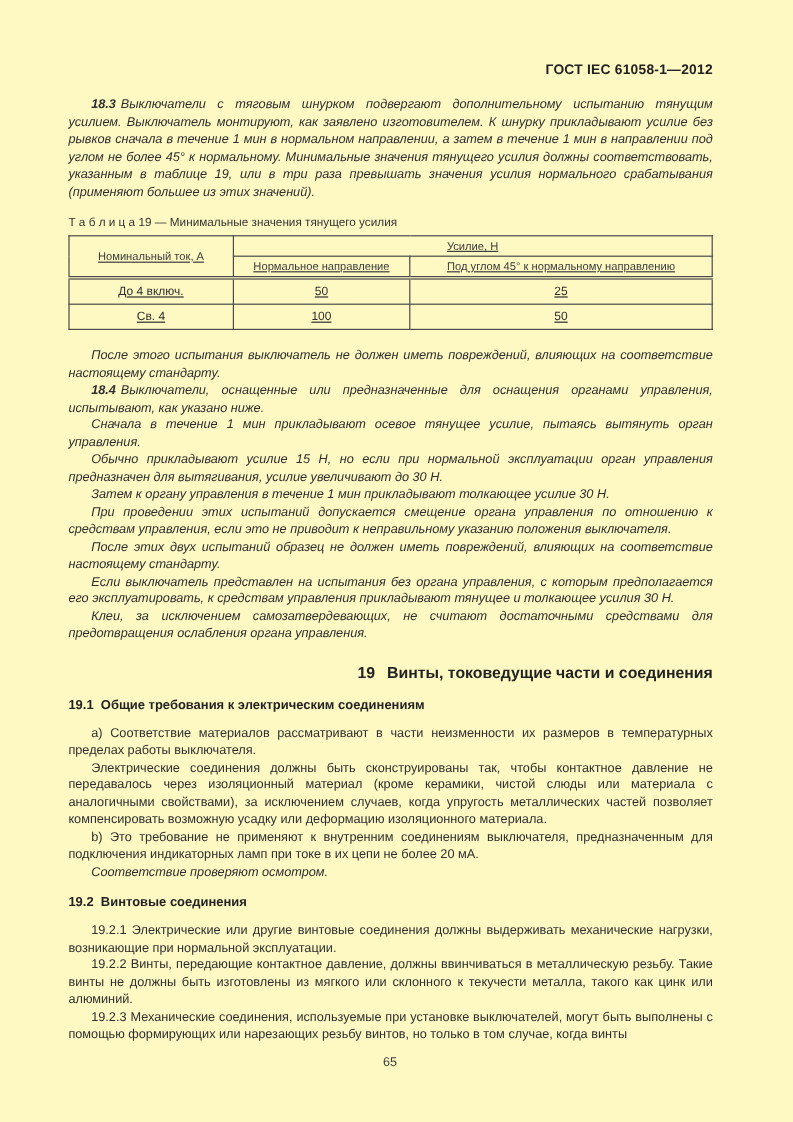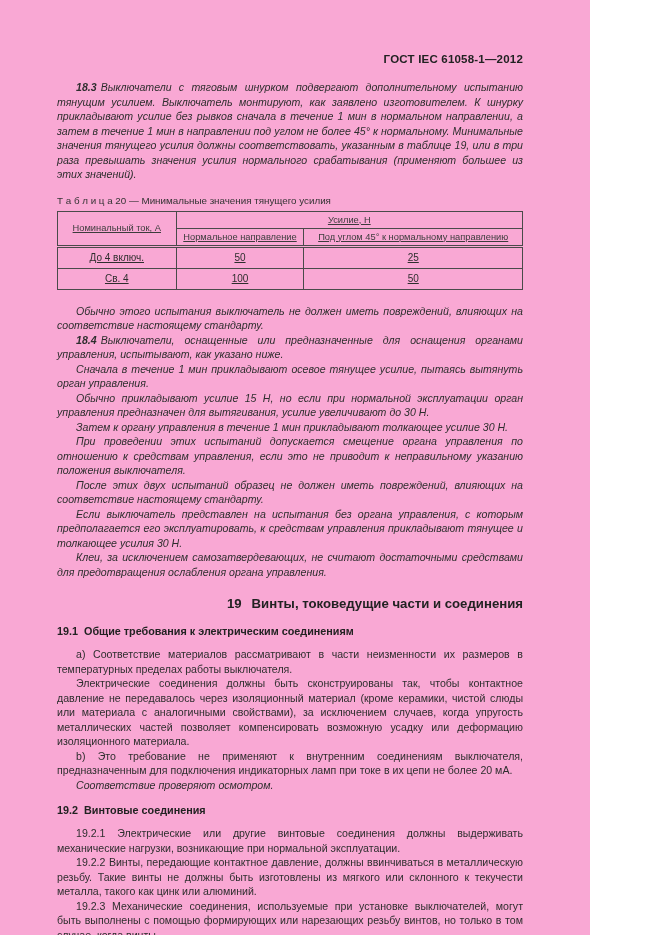--- a/index.html
+++ b/index.html
@@ -4,21 +4,21 @@
 <style>
   * { margin: 0; padding: 0; box-sizing: border-box; }
   html, body { background: #ffffff; }
   body {
     width: 661px; height: 935px;
     font-family: "Liberation Sans", "DejaVu Sans", sans-serif;
     color: #2e2e2e;
     position: relative;
     overflow: hidden;
   }
-  .page { width: 590px; height: 935px; background: #f9a8d4; }
+  .page { width: 661px; height: 935px; background: #fef9c3; }
   .content { padding: 53px 67px 0 57px; }
 
   .doc-header {
     text-align: right;
     font-weight: bold;
     font-size: 11.5px;
     letter-spacing: .2px;
     color: #222;
     margin-bottom: 15px;
   }
@@ -92,21 +92,21 @@
 
 <div class="page">
   <div class="content">
 
     <div class="doc-header">
       <span>ГОСТ IEC 61058-1—2012</span>
     </div>
 
     <p class="para it"><b class="lead">18.3</b><span>Выключатели с тяговым шнурком подвергают дополнительному испытанию тянущим усилием. Выключатель монтируют, как заявлено изготовителем. К шнурку прикладывают усилие без рывков сначала в течение 1 мин в нормальном направлении, а затем в течение 1 мин в направлении под углом не более 45° к нормальному. Минимальные значения тянущего усилия должны соответствовать, указанным в таблице 19, или в три раза превышать значения усилия нормального срабатывания (применяют большее из этих значений).</span></p>
 
-    <p class="tbl-caption">Т а б л и ц а  20 — Минимальные значения тянущего усилия</p>
+    <p class="tbl-caption">Т а б л и ц а  19 — Минимальные значения тянущего усилия</p>
 
     <table class="t19">
       <colgroup>
           <col class="c1">
           <col class="c2">
           <col class="c3">
         </colgroup>
       <tbody>
         <tr>
           <td rowspan="2" class="hdr dbl">Номинальный ток, А</td>
@@ -122,21 +122,21 @@
           <td class="bodycell">25</td>
         </tr>
         <tr>
           <td class="bodycell">Св. 4</td>
           <td class="bodycell">100</td>
           <td class="bodycell">50</td>
         </tr>
       </tbody>
     </table>
 
-    <p class="para it gap-after-table">Обычно этого испытания выключатель не должен иметь повреждений, влияющих на соответствие настоящему стандарту.</p>
+    <p class="para it gap-after-table">После этого испытания выключатель не должен иметь повреждений, влияющих на соответствие настоящему стандарту.</p>
 
     <p class="para it"><b class="lead">18.4</b><span>Выключатели, оснащенные или предназначенные для оснащения органами управления, испытывают, как указано ниже.</span></p>
 
     <p class="para it">Сначала в течение 1 мин прикладывают осевое тянущее усилие, пытаясь вытянуть орган управления.</p>
     <p class="para it">Обычно прикладывают усилие 15 Н, но если при нормальной эксплуатации орган управления предназначен для вытягивания, усилие увеличивают до 30 Н.</p>
     <p class="para it">Затем к органу управления в течение 1 мин прикладывают толкающее усилие 30 Н.</p>
     <p class="para it">При проведении этих испытаний допускается смещение органа управления по отношению к средствам управления, если это не приводит к неправильному указанию положения выключателя.</p>
     <p class="para it">После этих двух испытаний образец не должен иметь повреждений, влияющих на соответствие настоящему стандарту.</p>
     <p class="para it">Если выключатель представлен на испытания без органа управления, с которым предполагается его эксплуатировать, к средствам управления прикладывают тянущее и толкающее усилия 30 Н.</p>
     <p class="para it">Клеи, за исключением самозатвердевающих, не считают достаточными средствами для предотвращения ослабления органа управления.</p>

